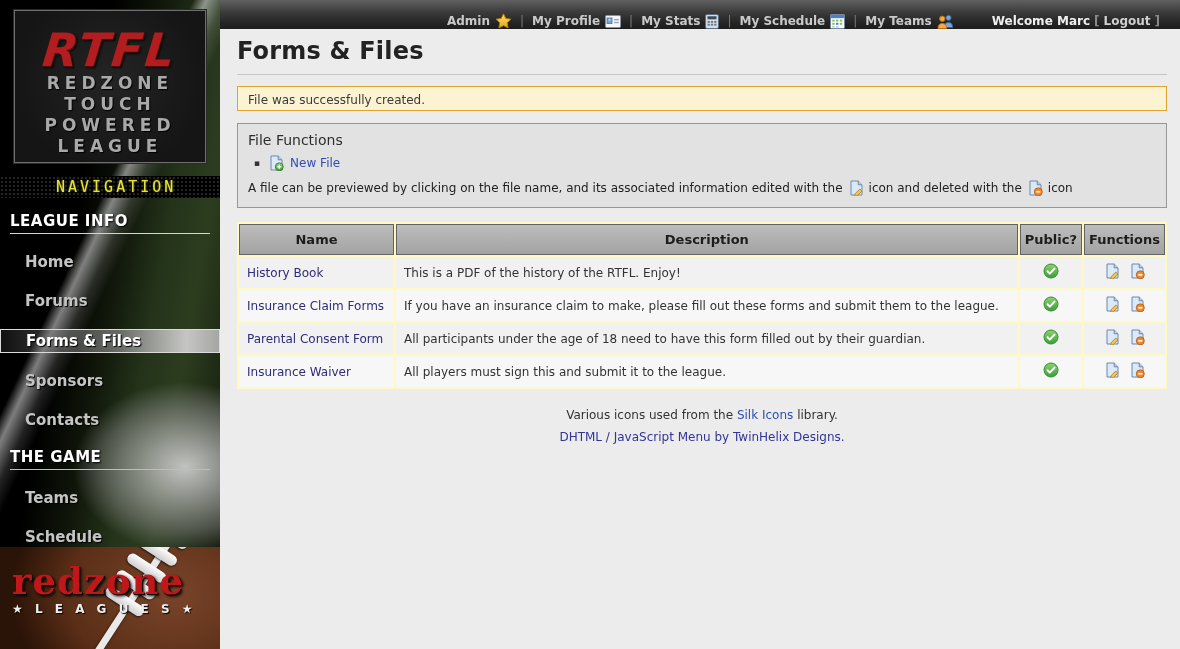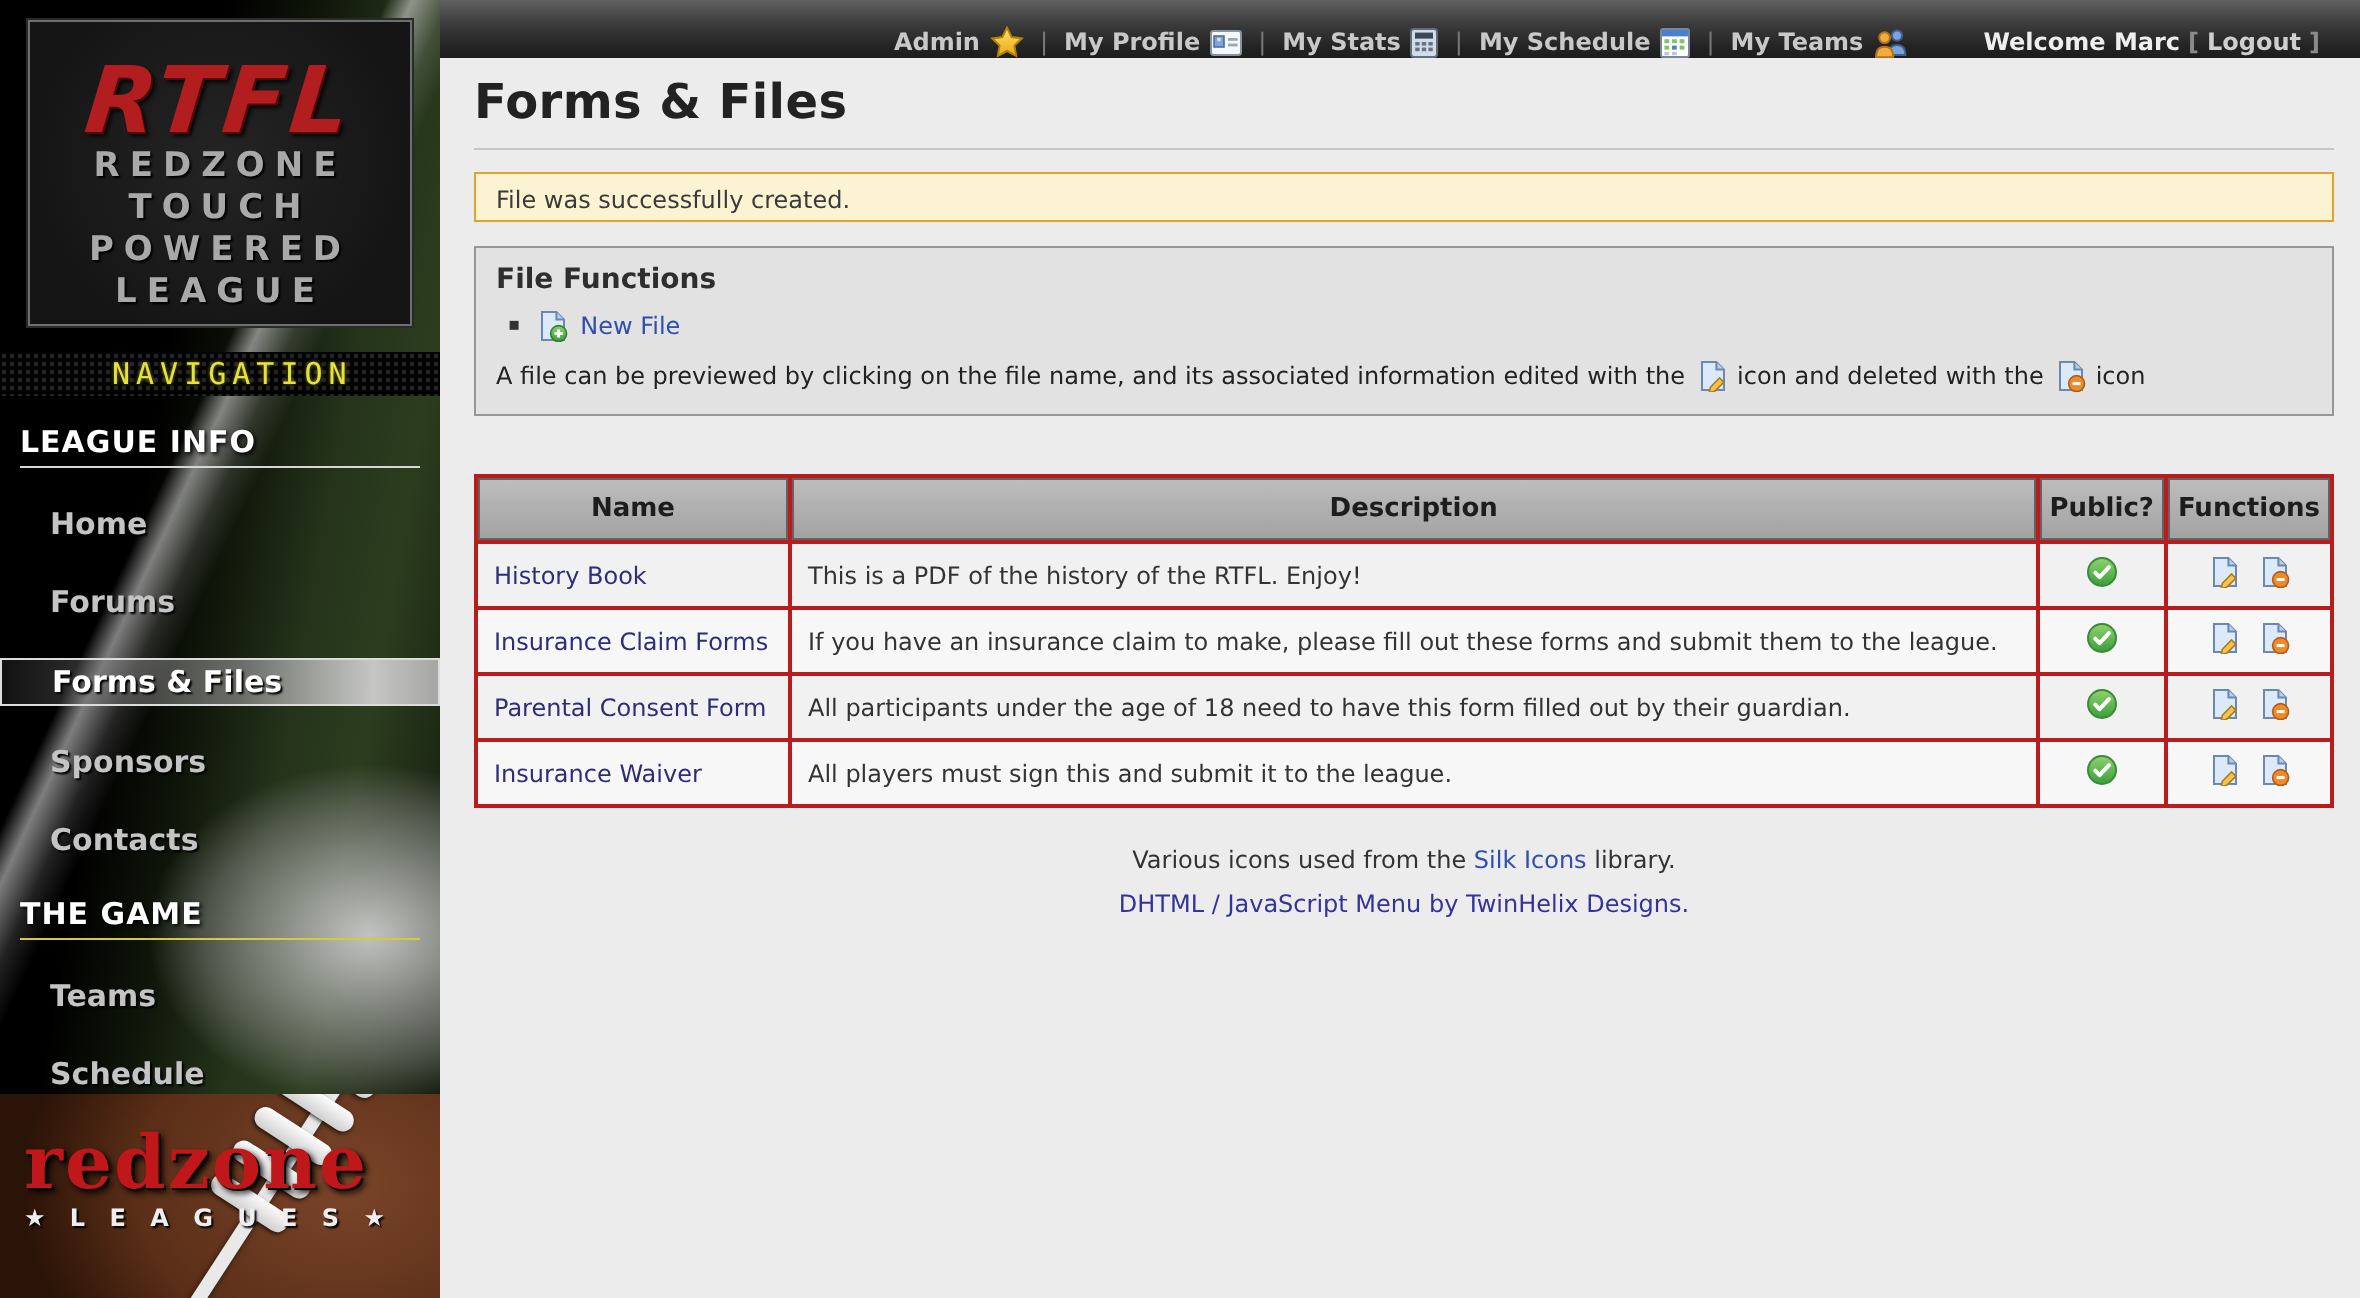--- a/index.html
+++ b/index.html
@@ -80,27 +80,27 @@
   .ticon { display:inline-block; vertical-align:middle; }
 
   
   .main { position:absolute; left:220px; top:29px; width:960px; height:620px; background:#ececec; padding:8px 13px 0 17px; }
   .page-title { font-size:24px; font-weight:bold; color:#222; letter-spacing:.2px; padding-bottom:9px; border-bottom:1px solid #c6c6c6; }
   .flash {
     margin-top:11px; background:#fbf3d2; border:1px solid #dfa430; padding:6px 10px;
     font-size:12px; color:#3a3a3a; height:25px;
   }
   .functions-box { margin-top:12px; background:#e2e2e2; border:1px solid #979797; padding:8px 10px 11px 10px; }
-  .functions-title { font-size:14px; font-weight:bold; color:#2e2e2e; }
+  .functions-title { font-size:14px; font-weight:normal; color:#2e2e2e; }
   .newfile-line { display:flex; align-items:center; gap:6px; margin:7px 0 9px 6px; font-size:12px; }
   .bullet { color:#333; font-size:9px; margin-right:2px; }
   .link { color:#2f4eb0; cursor:pointer; text-decoration:none; }
   .hint { font-size:12px; color:#222; display:flex; align-items:center; gap:5px; flex-wrap:wrap; }
 
-  table.files { margin-top:29px; width:100%; border-collapse:separate; border-spacing:2px; background:#b91c1c; }
+  table.files { margin-top:14px; width:100%; border-collapse:separate; border-spacing:2px; background:#fef9c3; }
   th {
     background:linear-gradient(#bdbdbd, #a2a2a2); border:1px solid #636363;
     font-size:13px; font-weight:bold; color:#1d1d1d; padding:7px 4px; text-align:center;
   }
   td { background:#f1f1f1; font-size:12px; padding:6px 8px; color:#333; }
   tr:nth-child(even) td { background:#f7f7f7; }
   td.name-cell { width:155px; }
   td.name-cell .link { color:#2d2d7a; }
   td.public-cell { width:56px; text-align:center; }
   td.func-cell { width:66px; text-align:center; white-space:nowrap; }

